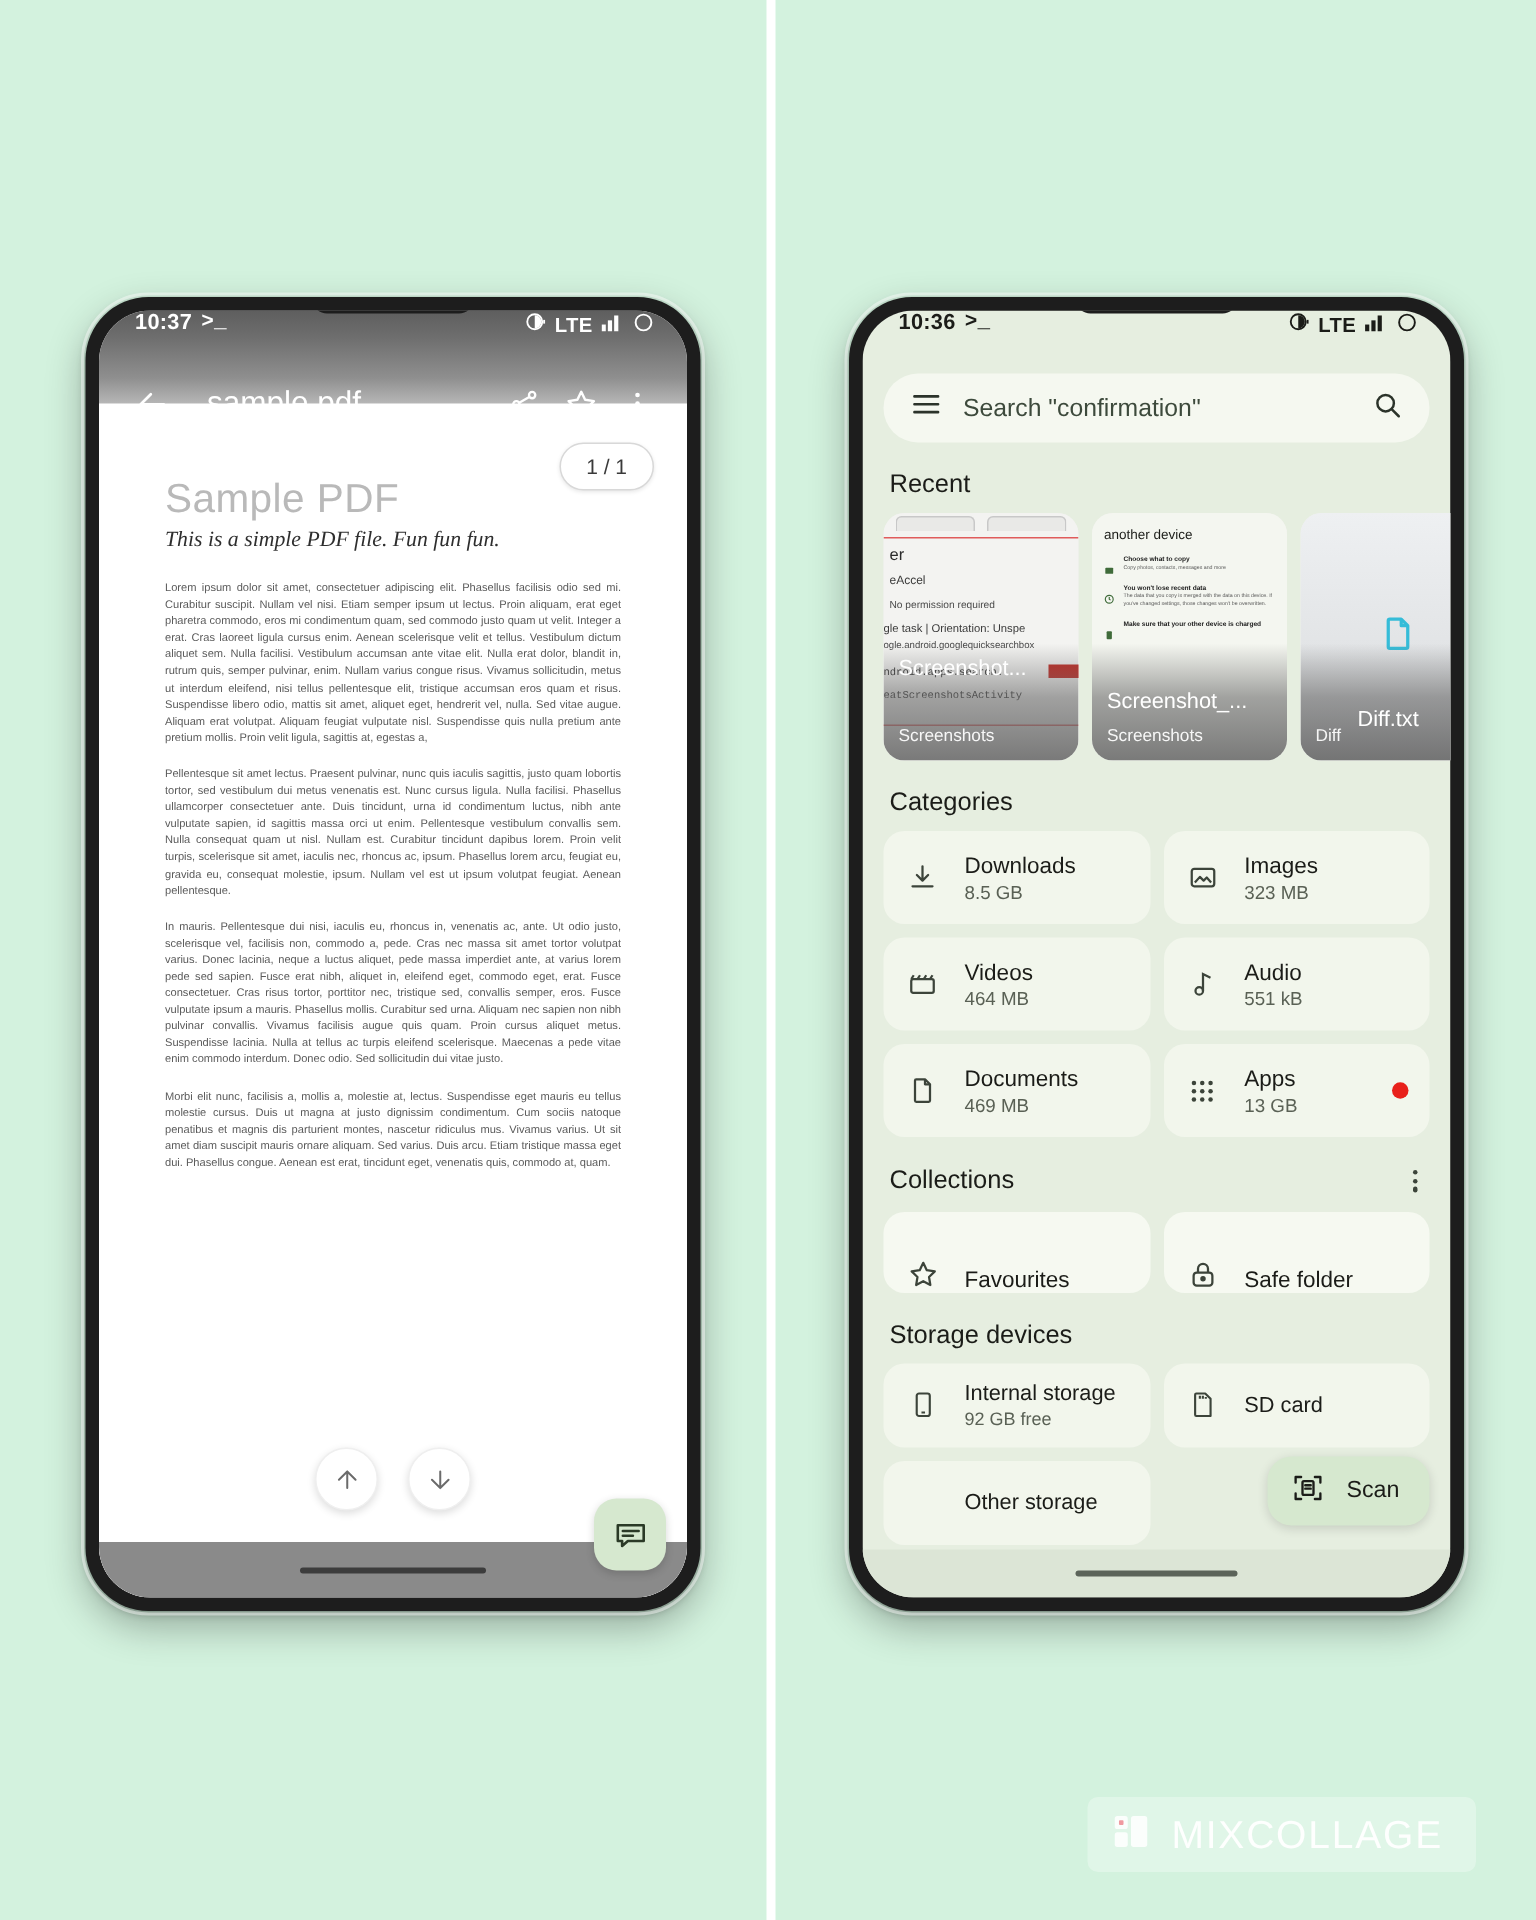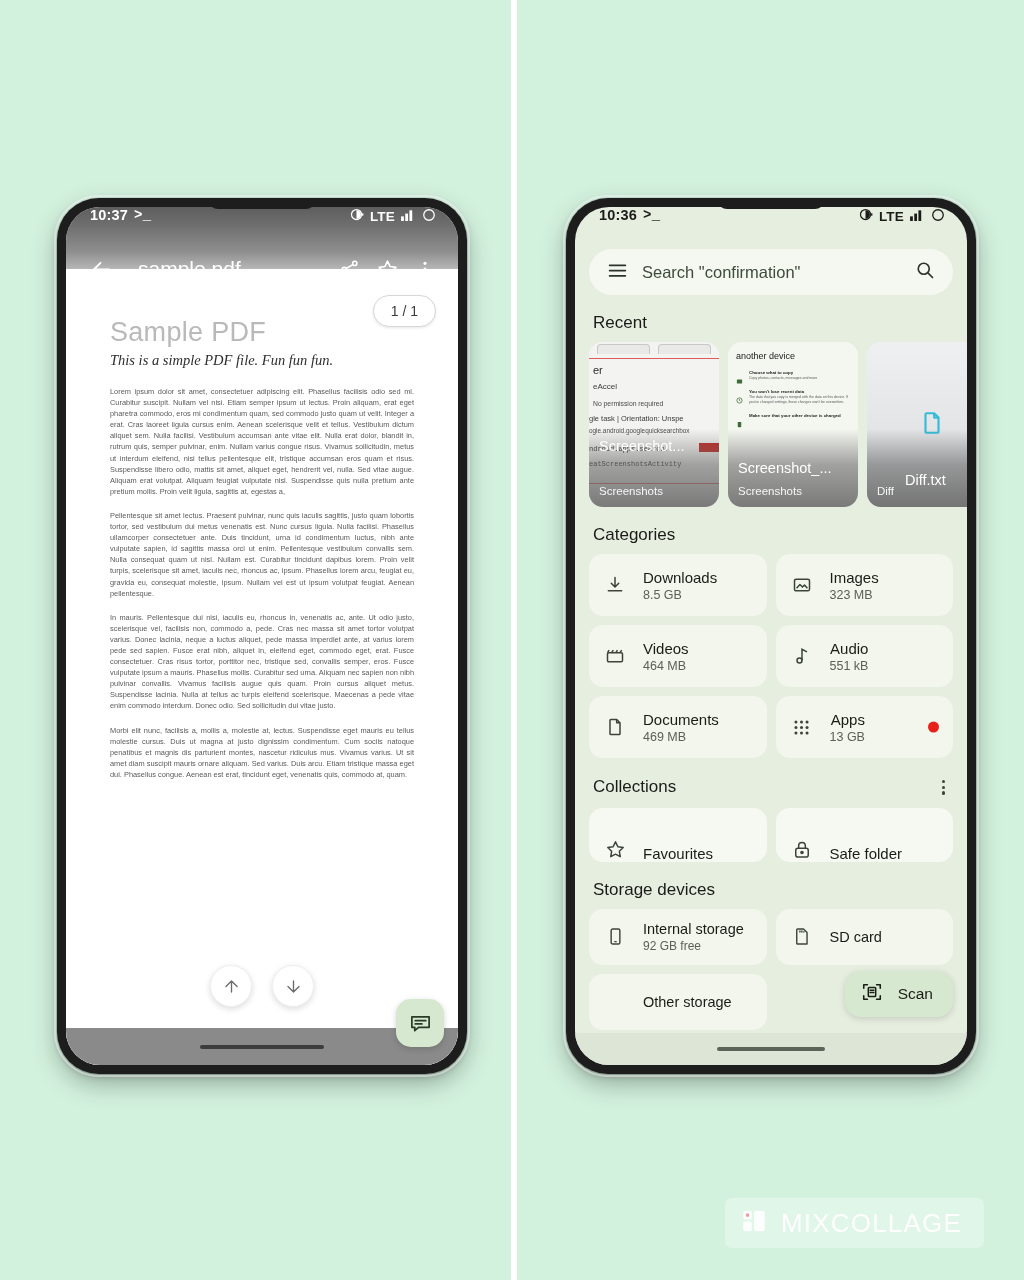--- a/index.html
+++ b/index.html
@@ -169,21 +169,21 @@
 
   .ss3-body { position: absolute; inset: 0; background: linear-gradient(to bottom, #eef0f2 0%, #e2e4e6 55%, #cfd1d3 100%); }
 
   .grid2 { display: grid; grid-template-columns: 1fr 1fr; gap: 9px; margin: 0 14px; }
   .cat-card {
     background: #f2f6ec; border-radius: 14px; height: 62px;
     display: flex; align-items: center; padding: 0 14px; gap: 16px;
     position: relative;
   }
   .cat-ic { width: 24px; height: 24px; flex: none; display: flex; align-items: center; justify-content: center; }
-  .cat-name { font-size: 15px; color: #1b1c18; line-height: 19px; text-align: right; }
+  .cat-name { font-size: 15px; color: #1b1c18; line-height: 19px; }
   .cat-size { font-size: 12.5px; color: #5a6155; line-height: 16px; }
   .red-dot { position: absolute; right: 14px; top: 50%; transform: translateY(-50%); width: 11px; height: 11px; border-radius: 50%; background: #e8201a; }
 
   .coll-card {
     background: #f6f9f1; border-radius: 14px; height: 54px;
     display: flex; align-items: flex-end; padding: 0 14px; gap: 16px;
   }
   .coll-name { font-size: 15px; color: #1b1c18; }
 
   .sd-card {

